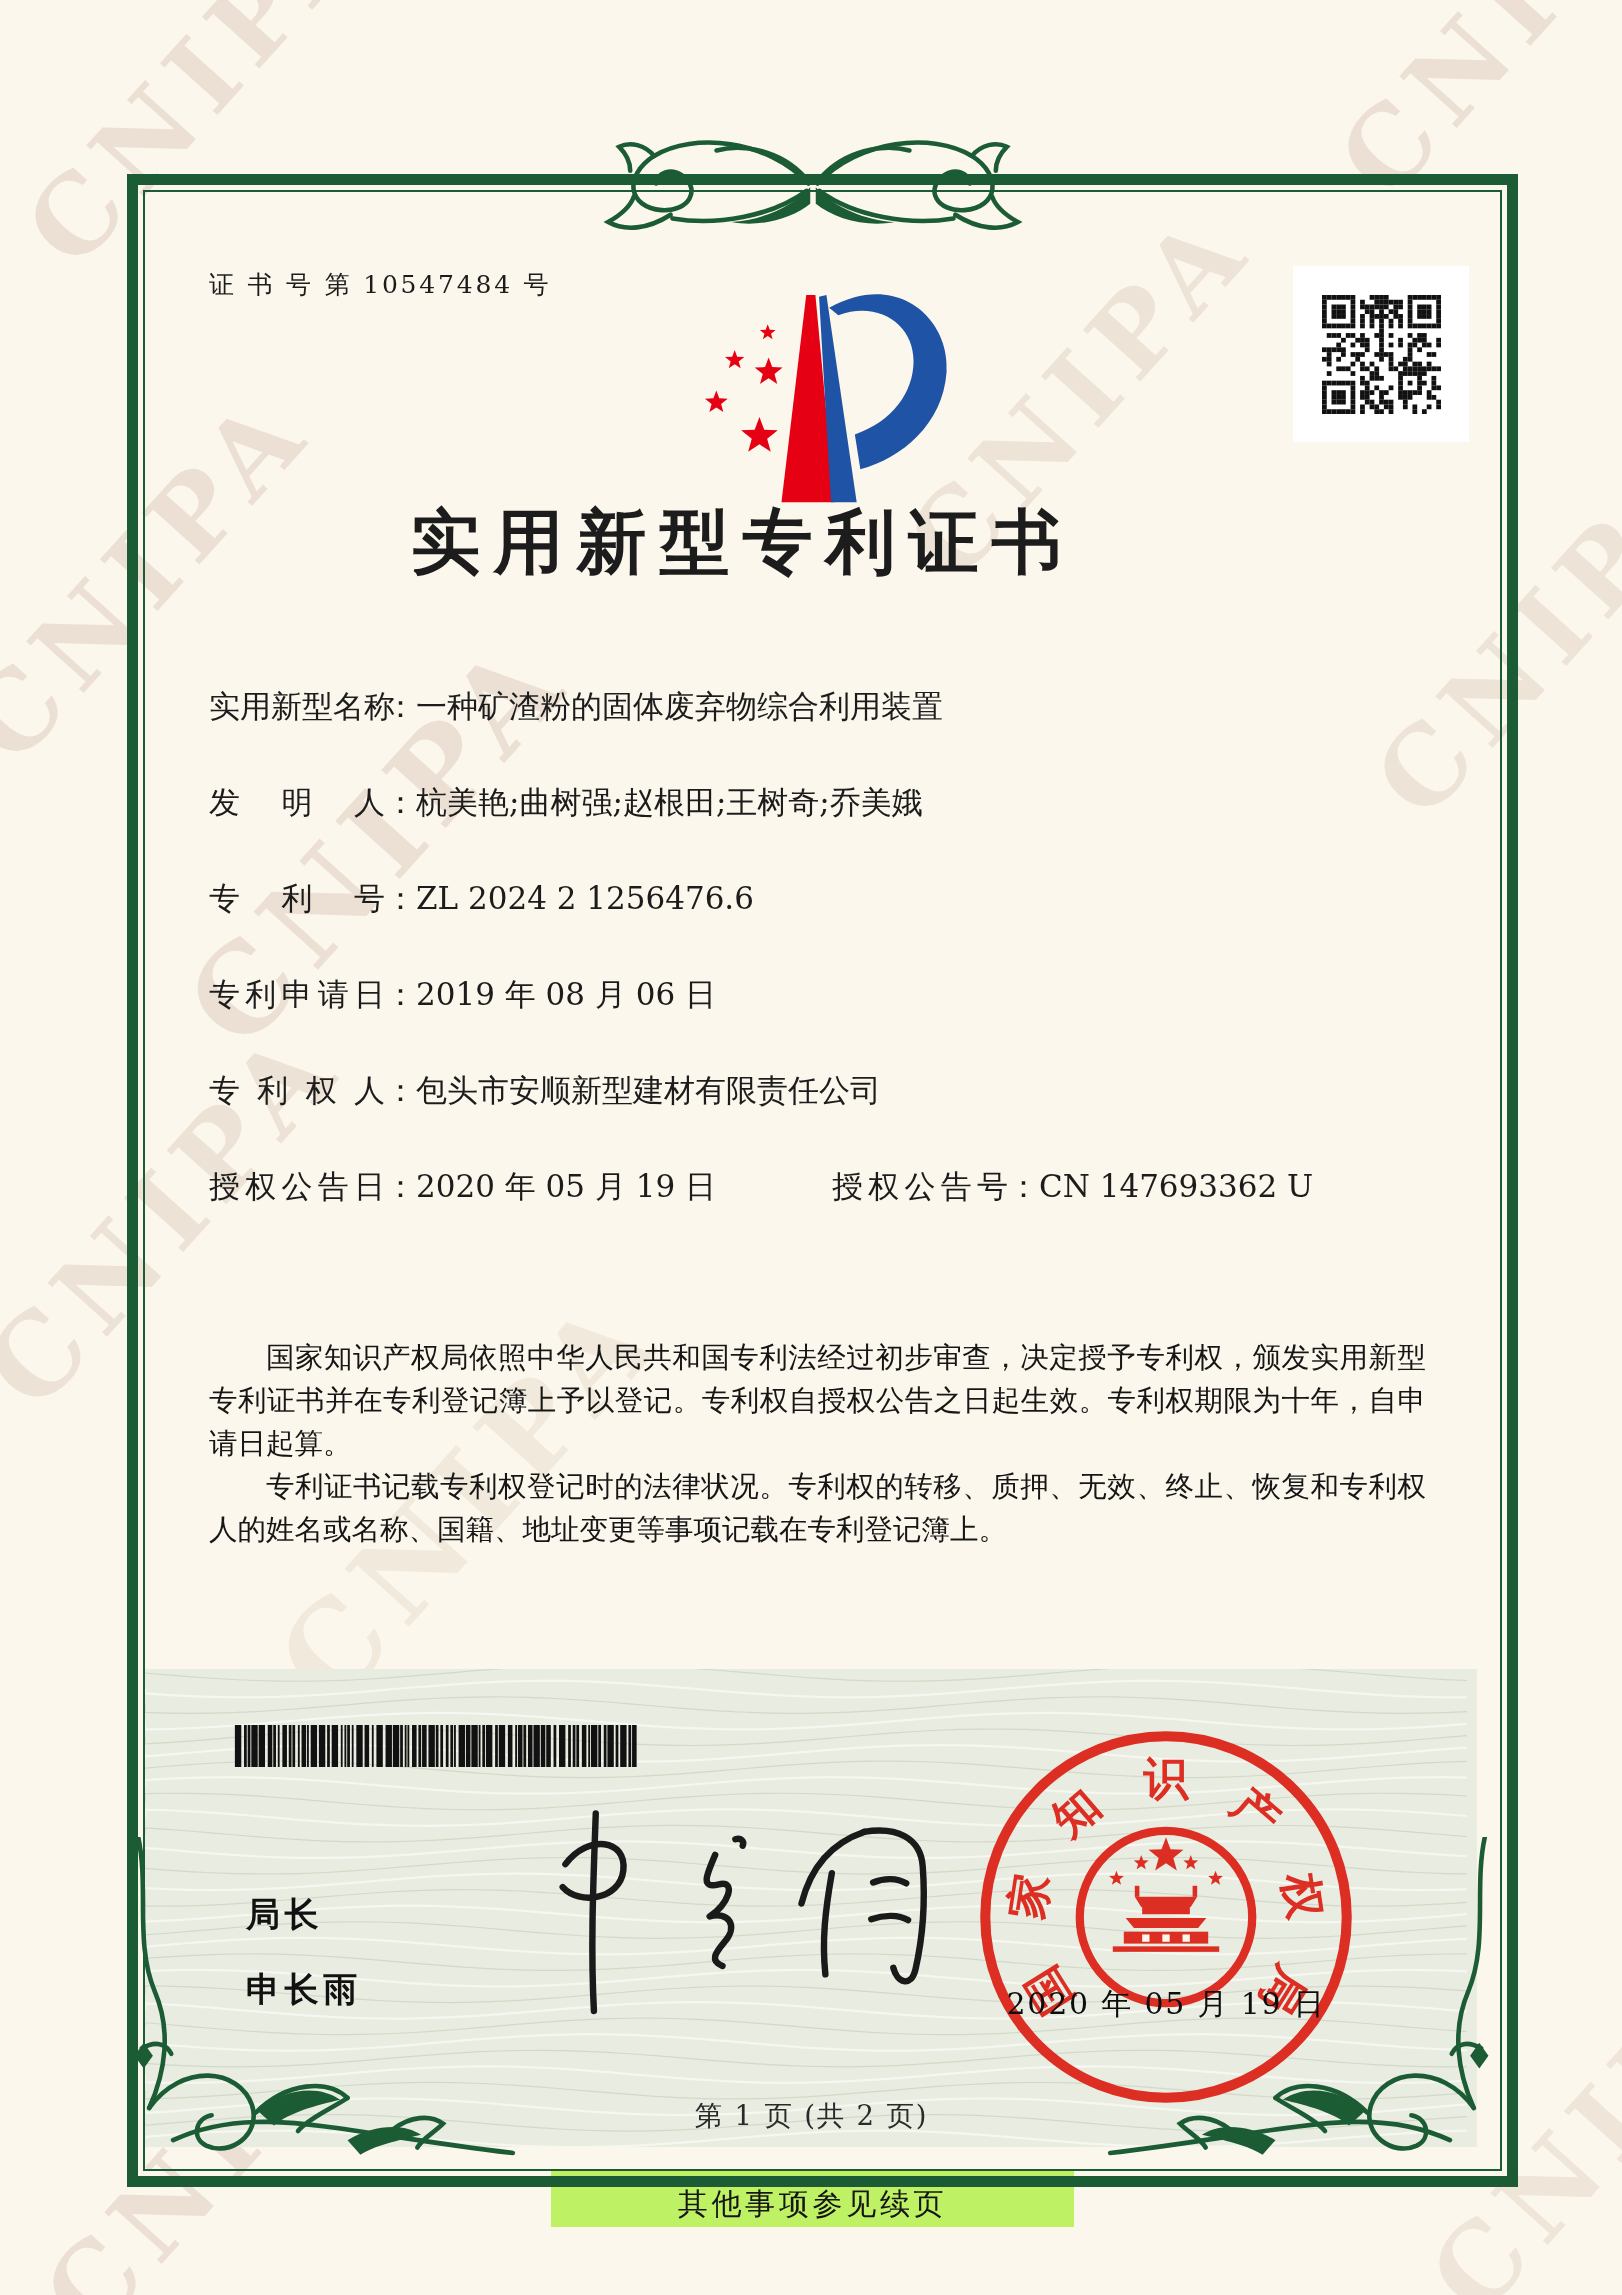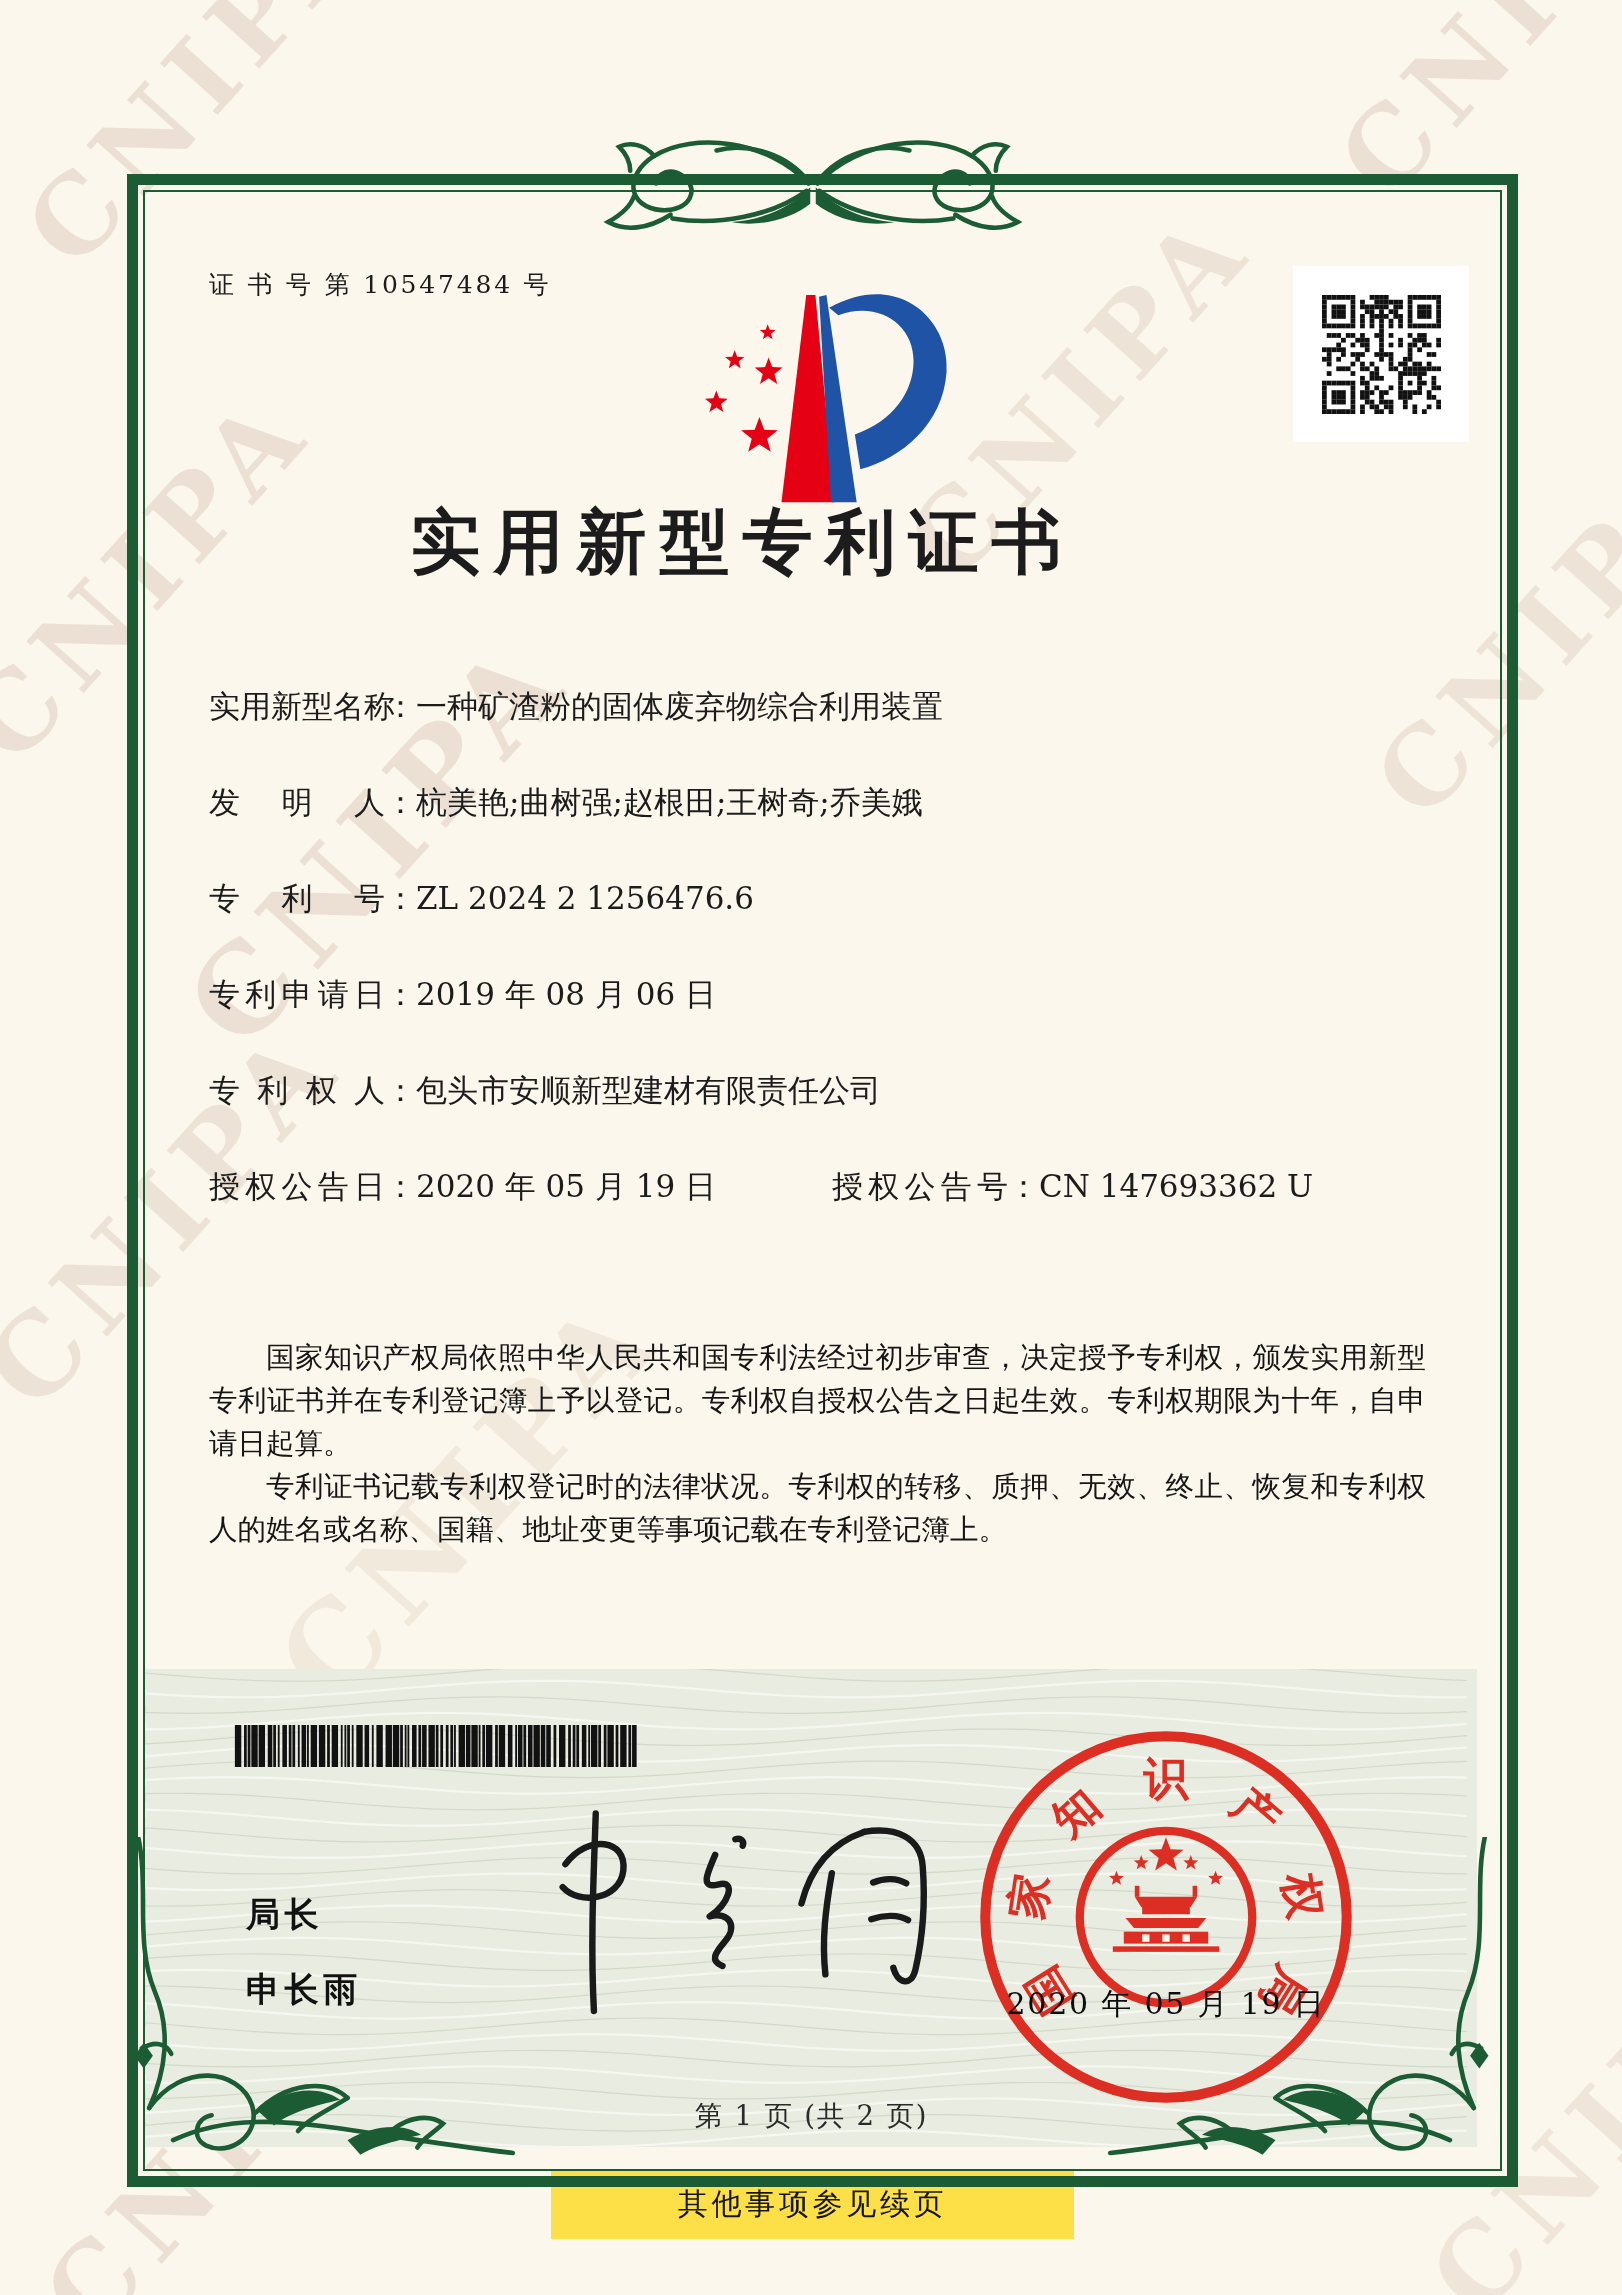--- a/index.html
+++ b/index.html
@@ -39,21 +39,21 @@
   .signer{position:absolute;left:246px;z-index:4;font-family:Liberation Sans, sans-serif;
           font-size:34px;font-weight:600;letter-spacing:4.6px;color:#111;}
   .sig-svg{position:absolute;left:478px;top:1786px;z-index:4;}
   .seal-svg{position:absolute;left:955px;top:1706px;z-index:5;opacity:0.94;}
   .seal-char{font-size:49px;font-weight:bold;fill:#dc2318;text-anchor:middle;
              font-family:"DejaVu Sans","Liberation Sans",sans-serif;}
   .seal-date{position:absolute;left:987px;top:1984px;width:358px;text-align:center;font-size:30px;
              letter-spacing:1.8px;color:#0d0d0d;z-index:6;}
   .page-info{position:absolute;left:127px;top:2098px;width:1369px;text-align:center;font-size:27.5px;
              letter-spacing:1.8px;color:#2a2a2a;z-index:4;}
-  .foot-note{position:absolute;left:551px;top:2169px;width:523px;height:70px;background:#fde047;
+  .foot-note{position:absolute;left:551px;top:2169px;width:523px;height:58px;background:#bef264;
              text-align:center;line-height:70px;font-size:30px;letter-spacing:3.7px;z-index:4;color:#151515;}
   .orn{z-index:6;pointer-events:none;}
   .qr-box{position:absolute;left:1293px;top:266px;width:176px;height:176px;background:#ffffff;z-index:4;}
   .logo-svg{position:absolute;left:684px;top:262px;z-index:4;}
 </style>
 </head>
 <body>
 
 <div class="page">
 

